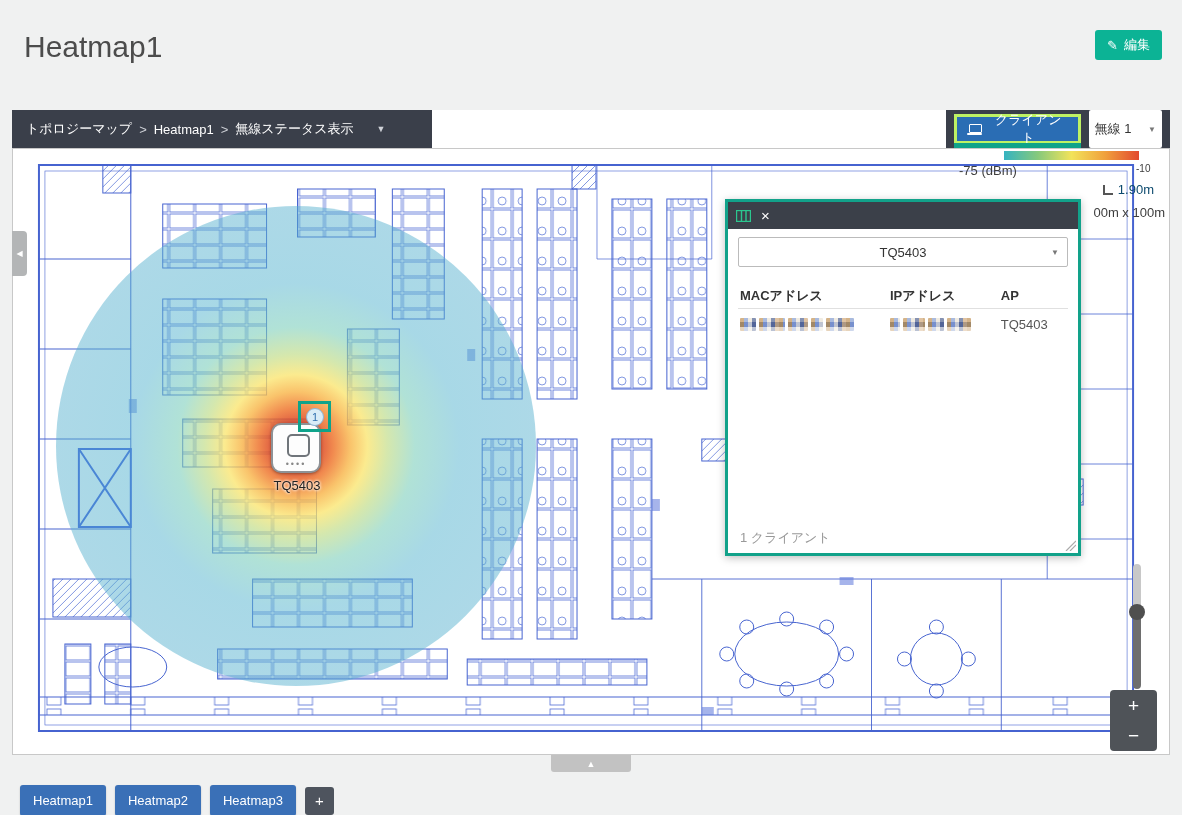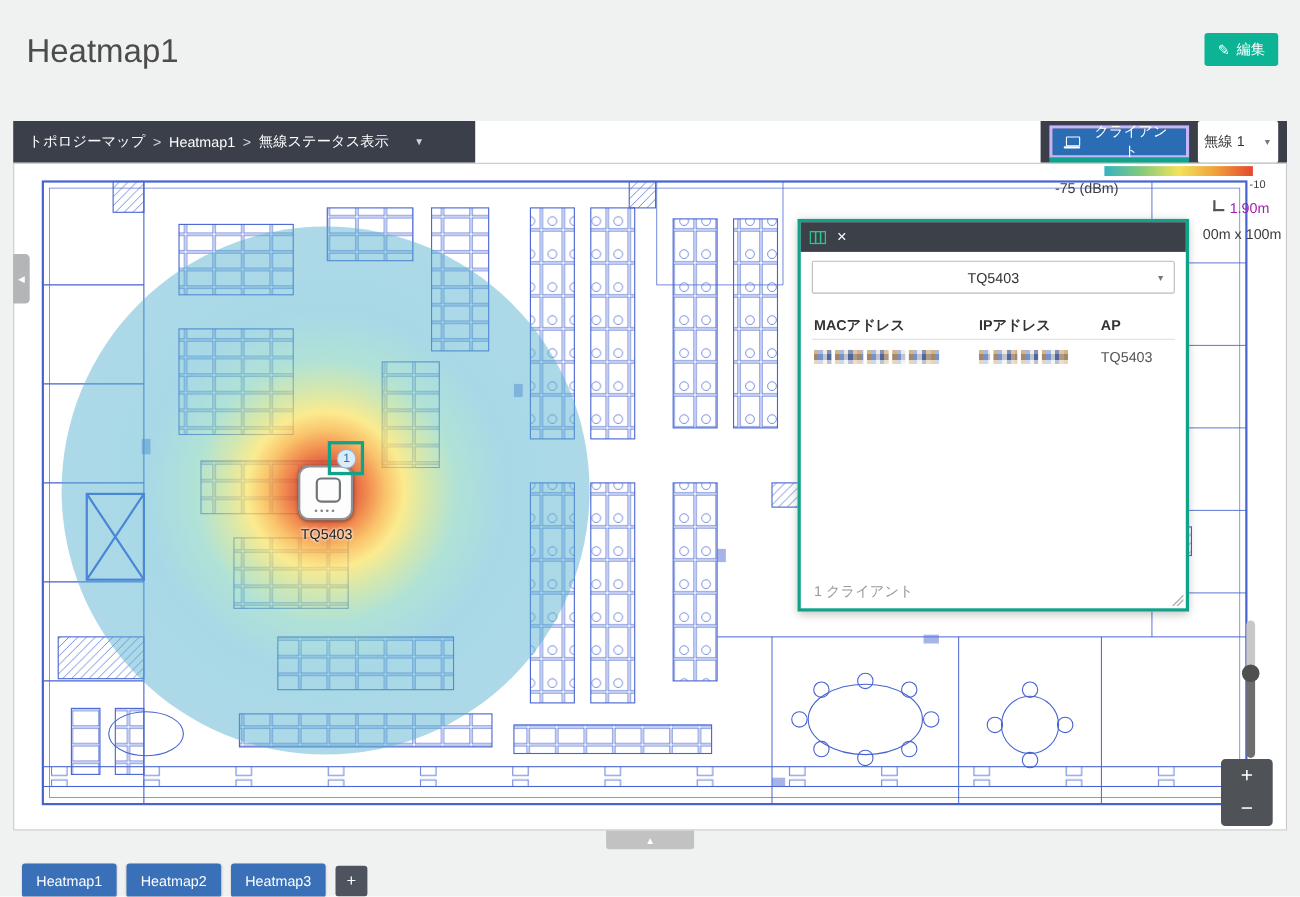--- a/index.html
+++ b/index.html
@@ -15,21 +15,21 @@
   .annotation{position:absolute;left:855px;top:54px;font-size:14px;color:#000;border-bottom:2px solid #2a2a2a;padding-bottom:3px;}
 
   
   .toolbar{position:absolute;left:12px;right:12px;top:90px;height:38px;background:#fff;}
   .breadcrumb{position:absolute;left:0;top:0;height:38px;width:420px;background:#3a3f4a;color:#fff;
     display:flex;align-items:center;gap:7px;padding:17px 14px;font-size:13px;}
   .breadcrumb .sep{color:#cfd2d8;}
   .breadcrumb .caret{margin-left:16px;font-size:9px;color:#cfd2d8;}
   .toolbar-right{position:absolute;right:0;top:0;height:38px;width:224px;background:#3a3f4a;
     display:flex;align-items:center;justify-content:flex-end;gap:8px;padding:0 8px;}
-  .client-highlight{position:relative;border:3px solid #c4b5fd;}
+  .client-highlight{position:relative;border:3px solid #bef264;}
   .client-highlight::after{content:"";position:absolute;left:-3px;right:-3px;top:calc(100% + 2px);height:5px;background:#0fa38a;}
   .client-btn{height:24px;background:#2a6db4;color:#fff;border:none;font-size:13px;display:flex;
     align-items:center;gap:7px;padding:0 10px;cursor:pointer;}
   .laptop-icon{display:inline-block;width:15px;height:11px;position:relative;}
   .laptop-icon::before{content:"";position:absolute;left:2px;top:0;width:11px;height:7px;border:1.5px solid #fff;border-radius:1px;}
   .laptop-icon::after{content:"";position:absolute;left:0;bottom:0;width:15px;height:2px;background:#fff;border-radius:1px;}
   .radio-select{height:38px;width:74px;background:#fff;border-radius:2px;font-size:13px;color:#333;
     display:flex;align-items:center;justify-content:space-between;padding:0 6px;cursor:pointer;}
   .radio-select .caret{font-size:8px;color:#777;}
 
@@ -50,21 +50,21 @@
     text-shadow:0 0 3px #fff,0 0 3px #fff;z-index:3;}
   .ap-badge{position:absolute;left:293px;top:259px;width:18px;height:18px;border-radius:50%;background:#d9ecf7;
     border:1px solid #8ab6d9;color:#2f6fae;font-size:11px;line-height:16px;text-align:center;z-index:4;cursor:pointer;}
   .badge-highlight{position:absolute;left:285px;top:252px;width:33px;height:31px;border:3px solid #0fa38a;z-index:4;}
 
   
   .legend-bar{position:absolute;right:30px;top:2px;width:135px;height:9px;z-index:4;
     background:linear-gradient(to right,#35b3c1,#86c97c,#f2e35a,#f0a03c,#e2492f);}
   .legend-min{position:absolute;left:946px;top:14px;font-size:13px;color:#3d3d3d;z-index:4;}
   .legend-max{position:absolute;left:1123px;top:14px;font-size:10px;color:#3d3d3d;z-index:4;}
-  .scale-row{position:absolute;right:15px;top:33px;display:flex;align-items:flex-start;gap:5px;z-index:4;font-size:13px;color:#a21caf;}
+  .scale-row{position:absolute;right:15px;top:33px;display:flex;align-items:center;gap:5px;z-index:4;font-size:13px;color:#0c4a6e;}
   .ruler-icon{display:inline-block;width:10px;height:10px;border-left:2px solid #555;border-bottom:2px solid #555;}
   .map-size{position:absolute;right:4px;top:56px;font-size:13px;color:#3d3d3d;z-index:4;}
 
   
   .left-toggle{position:absolute;left:-1px;top:82px;width:15px;height:45px;background:#b3b5b6;border-radius:0 4px 4px 0;
     color:#fff;font-size:8px;display:flex;align-items:center;justify-content:center;cursor:pointer;z-index:5;}
 
   
   .zoom-slider{position:absolute;right:28px;top:415px;width:8px;height:125px;border-radius:4px;z-index:5;
     background:linear-gradient(#c8c8c8 0 36%,#6e6e6e 36% 100%);cursor:pointer;}

